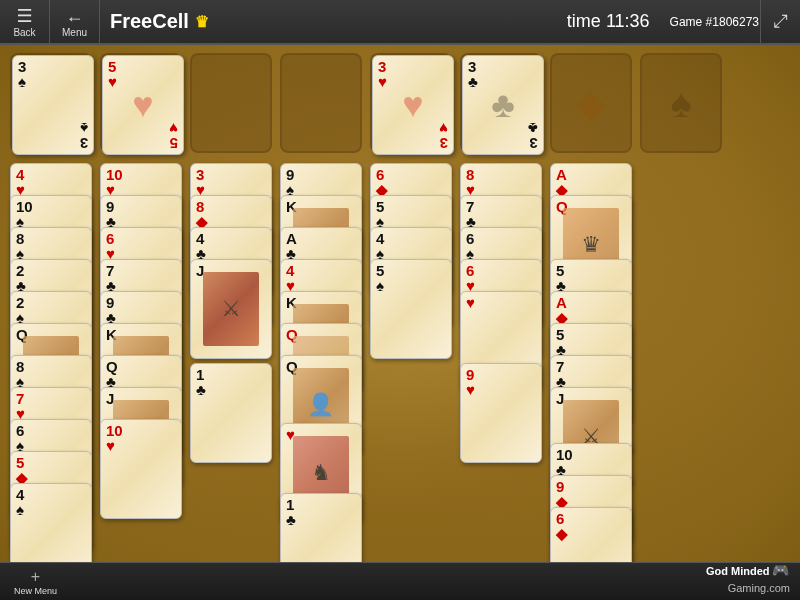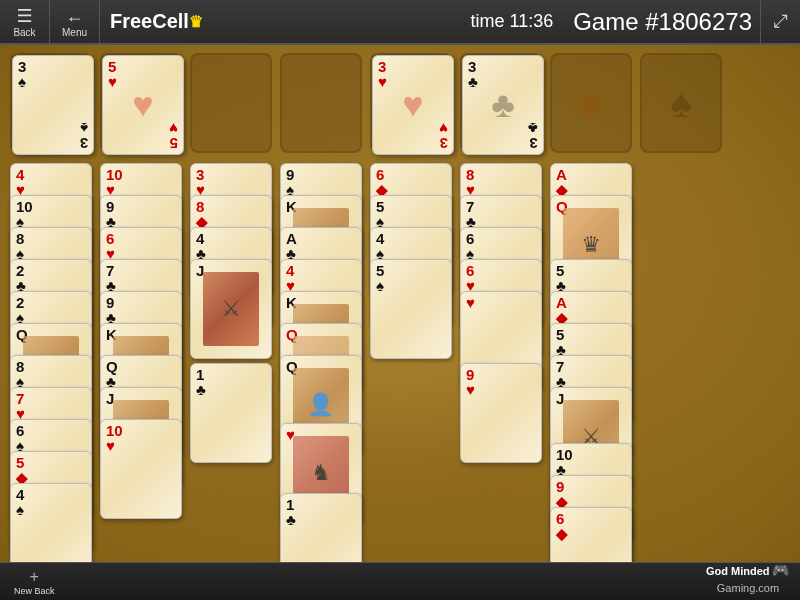--- a/index.html
+++ b/index.html
@@ -53,31 +53,32 @@
     .topbar-btn .icon { font-size: 18px; }
     .topbar-title {
       flex: 1;
       text-align: center;
       padding-left: 10px;
       color: #fff;
       font-size: 20px;
       font-weight: bold;
       display: flex;
       align-items: center;
+      gap: 6px;
     }
     .crown { color: gold; font-size: 16px; }
     .topbar-time {
       color: #fff;
       font-size: 18px;
       margin: 0 20px;
     }
     .topbar-game {
       color: #fff;
-      font-size: 24px;
-      margin-right: 8px;
+      font-size: 12px;
+      margin-right: 1px;
     }
     .topbar-expand {
       width: 40px;
       height: 45px;
       display: flex;
       align-items: center;
       justify-content: center;
       color: #ddd;
       font-size: 18px;
       cursor: pointer;
@@ -207,21 +208,21 @@
       color: #ddd;
       font-size: 9px;
       cursor: pointer;
     }
     .new-game-btn .plus { font-size: 16px; color: #aaa; }
 
     .branding {
       position: absolute;
       right: 10px;
       bottom: 4px;
-      text-align: center;
+      text-align: right;
       color: #ddd;
       font-size: 11px;
       line-height: 1.4;
     }
     .branding .brand-name { font-weight: bold; color: #fff; }
     .branding .brand-site { color: #bbb; }
 
     
     .slot-diamond::before { content: '◆'; font-size: 40px; color: rgba(150,80,0,0.3); position: absolute; top: 50%; left: 50%; transform: translate(-50%,-50%); }
     .slot-spade::before { content: '♠'; font-size: 40px; color: rgba(50,30,0,0.25); position: absolute; top: 50%; left: 50%; transform: translate(-50%,-50%); }
@@ -504,21 +505,21 @@
       </div>
     </div>
 
   </div>
 
 </div>
 
 <div class="bottombar">
   <div class="new-game-btn">
     <span class="plus">+</span>
-    <span>New Back</span>
+    <span>New Menu</span>
   </div>
   <div class="branding">
     <span class="brand-name">God Minded</span>
     <span style="font-size:14px;">🎮</span>
     <br>
     <span class="brand-site">Gaming.com</span>
   </div>
 </div>
 
 </body></html>

